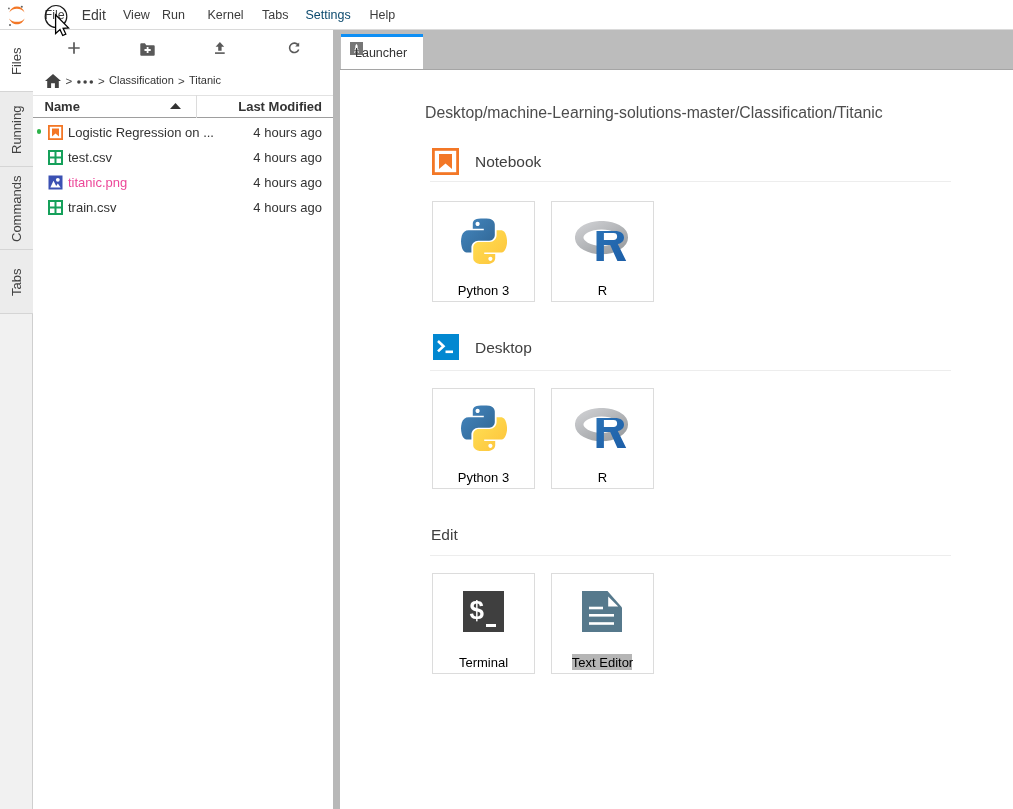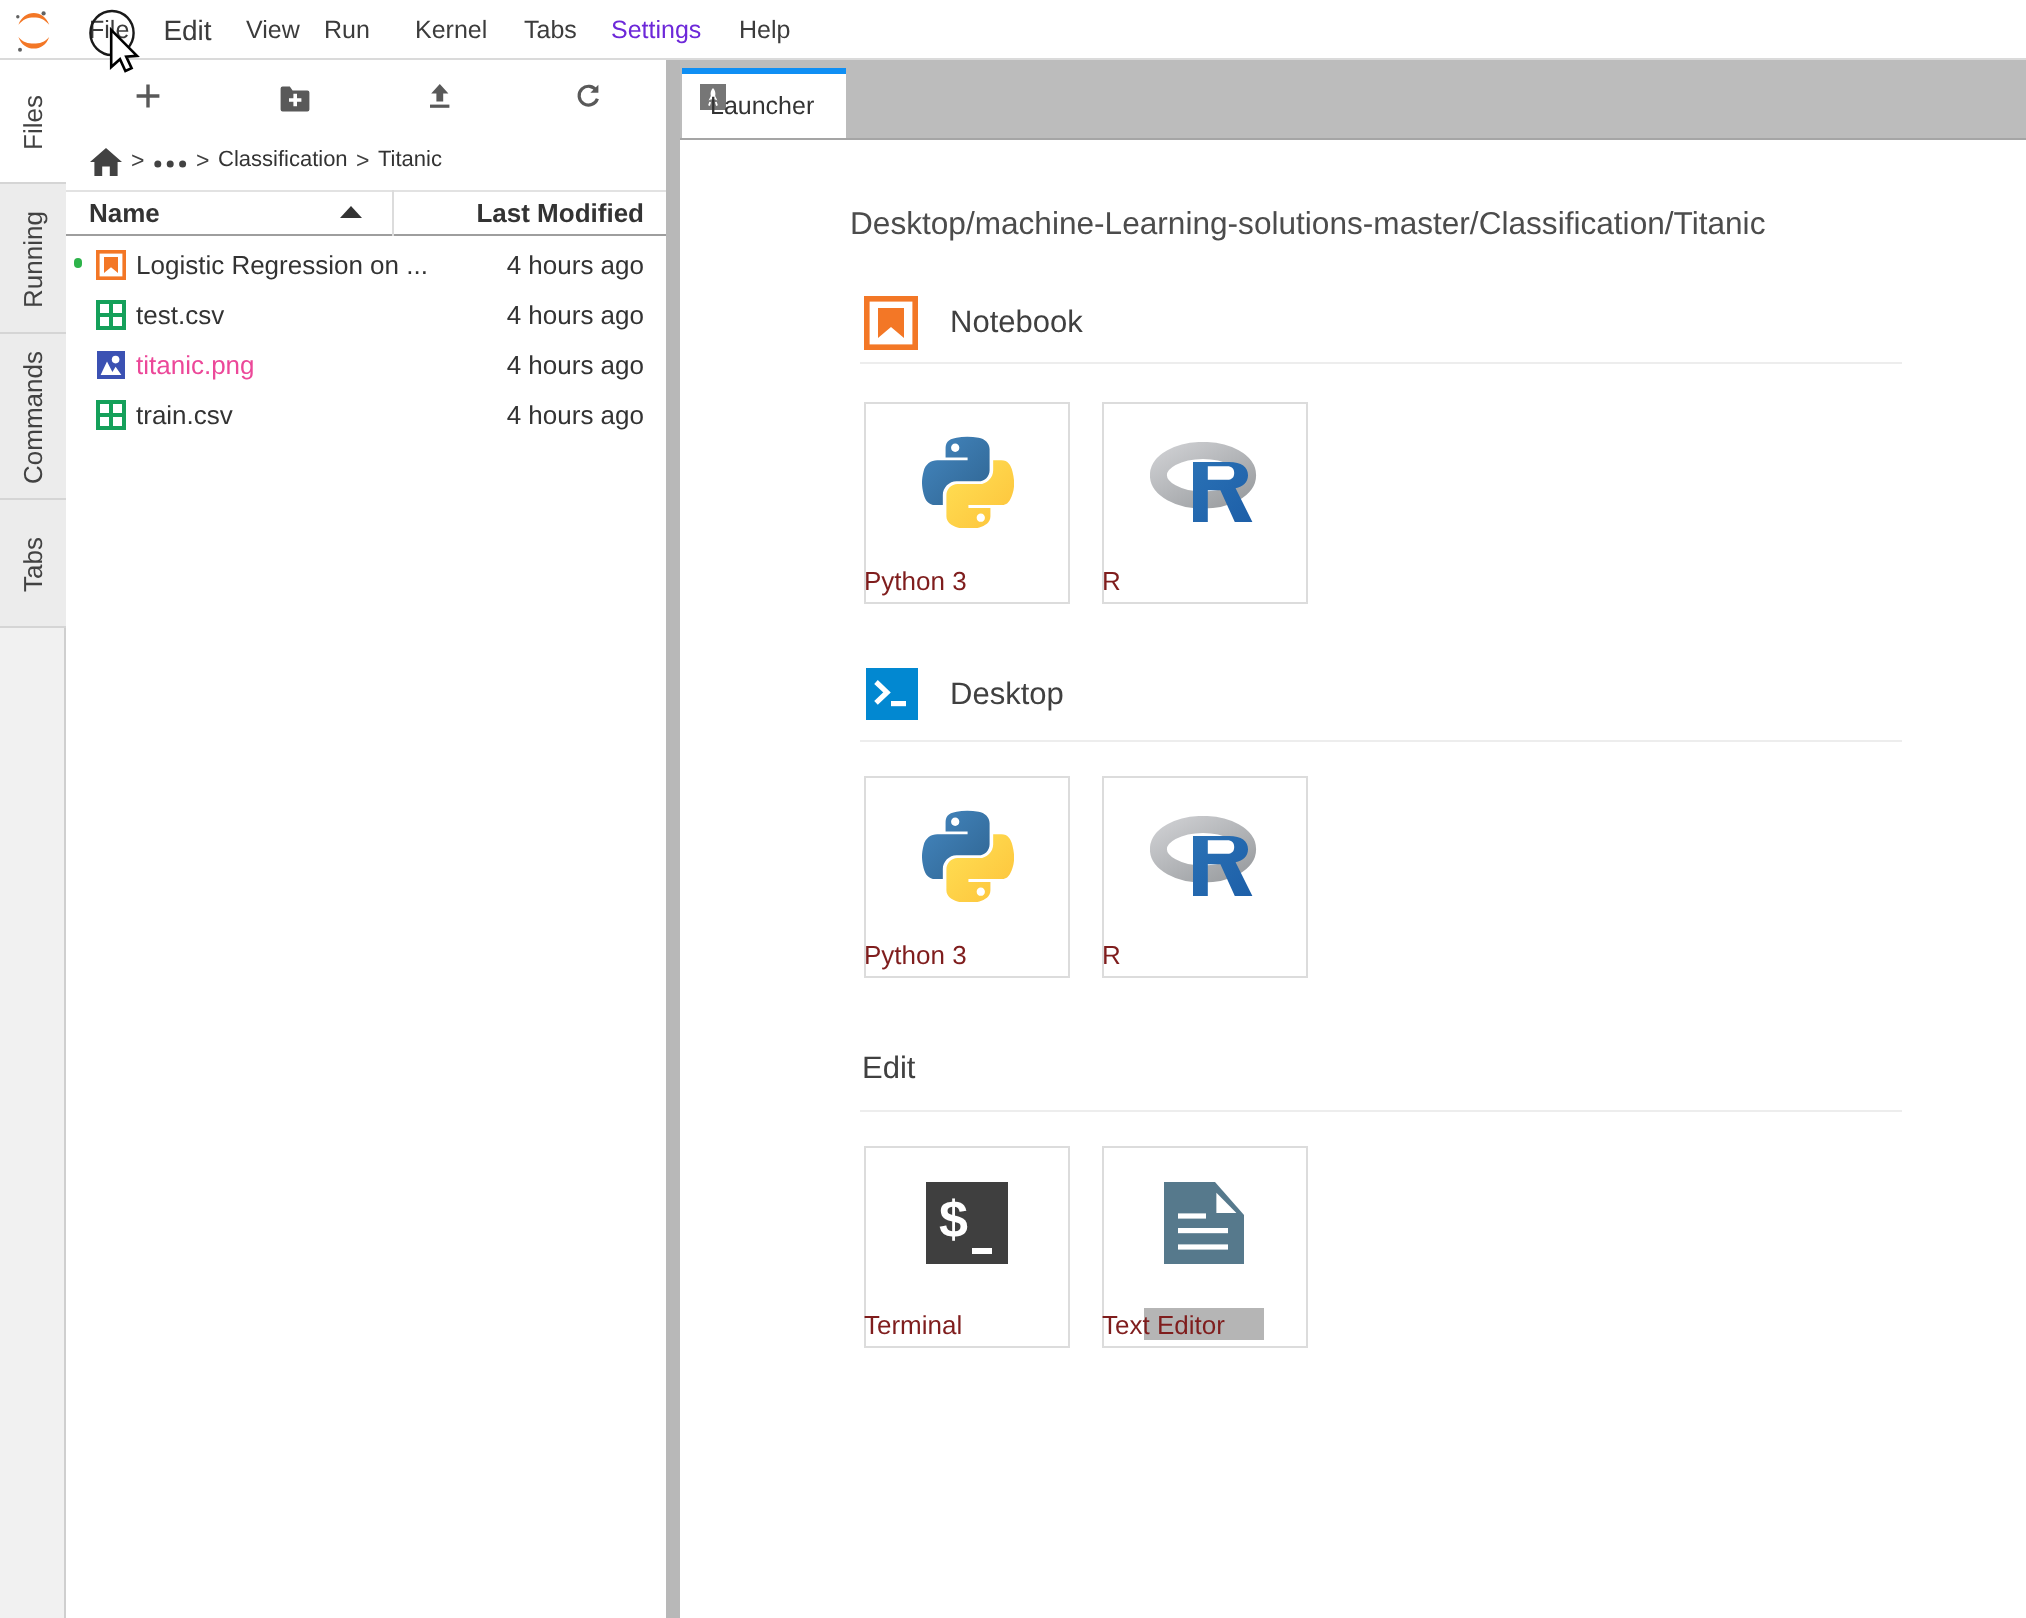--- a/index.html
+++ b/index.html
@@ -13,21 +13,21 @@
   <circle cx="2.0" cy="19.9" r="1.0" fill="#616262"></circle>
   <path d="M 1.2,7.4 C 2.6,3.5 5.6,1.5 8.9,1.5 C 12.2,1.5 15.2,3.5 16.6,7.4 C 14.4,4.6 11.8,3.7 8.9,3.7 C 6.0,3.7 3.4,4.6 1.2,7.4 Z" fill="#f37726"></path>
   <path d="M 1.2,13.5 C 2.6,17.5 5.6,19.3 8.9,19.3 C 12.2,19.3 15.2,17.5 16.6,13.5 C 14.4,16.2 11.8,16.8 8.9,16.8 C 6.0,16.8 3.4,16.2 1.2,13.5 Z" fill="#f37726"></path>
 </svg>
 <div class="abs menu" style="left:44.5px;top:0;height:30px;line-height:30px;font-size:12.5px;color:#3c3c3c">File</div>
 <div class="abs menu" style="left:81.7px;top:0;height:30px;line-height:30px;font-size:14px;color:#3c3c3c">Edit</div>
 <div class="abs menu" style="left:123px;top:0;height:14px;line-height:30px;font-size:12.5px;color:#3c3c3c">View</div>
 <div class="abs menu" style="left:162px;top:0;height:30px;line-height:30px;font-size:12.5px;color:#3c3c3c">Run</div>
 <div class="abs menu" style="left:207.5px;top:0;height:30px;line-height:30px;font-size:12.5px;color:#3c3c3c">Kernel</div>
 <div class="abs menu" style="left:262px;top:0;height:30px;line-height:30px;font-size:12.5px;color:#3c3c3c">Tabs</div>
-<div class="abs menu" style="left:305.5px;top:0;height:30px;line-height:30px;font-size:12.5px;color:#6d28d9">Settings</div>
+<div class="abs menu" style="left:305.5px;top:0;height:30px;line-height:30px;font-size:12.5px;color:#0c4a6e">Settings</div>
 <div class="abs menu" style="left:369.5px;top:0;height:30px;line-height:30px;font-size:12.5px;color:#3c3c3c">Help</div>
 
 <div class="abs" style="left:0;top:30px;width:33px;height:779px;background:#f1f1f1;border-right:1px solid #cfcfcf"></div>
 <div class="abs" style="left:0;top:30px;width:33px;height:62px;background:#fff;border-bottom:1px solid #d5d5d5"></div>
 <div class="abs sidelbl" style="left:0;top:30px;width:33px;height:62px">Files</div>
 <div class="abs" style="left:0;top:92px;width:33px;height:75px;background:#ececec;border-bottom:1px solid #d5d5d5"></div>
 <div class="abs sidelbl" style="left:0;top:92px;width:33px;height:75px">Running</div>
 <div class="abs" style="left:0;top:167px;width:33px;height:83px;background:#ececec;border-bottom:1px solid #d5d5d5"></div>
 <div class="abs sidelbl" style="left:0;top:167px;width:33px;height:83px">Commands</div>
 <div class="abs" style="left:0;top:250px;width:33px;height:64px;background:#ececec;border-bottom:1px solid #d5d5d5"></div>
@@ -199,14 +199,14 @@
 <div class="abs cardlbl" style="left:551px;top:655px">Text Editor</div>
 
 <svg class="abs" style="left:40px;top:2px" width="42" height="40" viewBox="0 0 42 40">
   <ellipse cx="16" cy="14.5" rx="10.8" ry="11" fill="none" stroke="#1a1a1a" stroke-width="1.2"></ellipse>
   <path d="M15.6 12.9 L15.6 31.5 L20 27.6 L22.7 33.5 L25.8 32.1 L23.1 26.3 L28.5 25.9 Z" fill="#fff" stroke="#000" stroke-width="1.3"></path>
 </svg>
 
 <style>
 .sidelbl{display:flex;align-items:center;justify-content:center;writing-mode:vertical-rl;transform:rotate(180deg);font-size:13px;color:#424242}
 .card{width:103px;height:101px;background:#fff;border:1px solid #dcdcdc}
-.cardlbl{width:103px;font-size:13px;color:#7f1d1d}
+.cardlbl{width:103px;text-align:center;font-size:13px;color:#000000}
 </style>
 
 </body></html>

